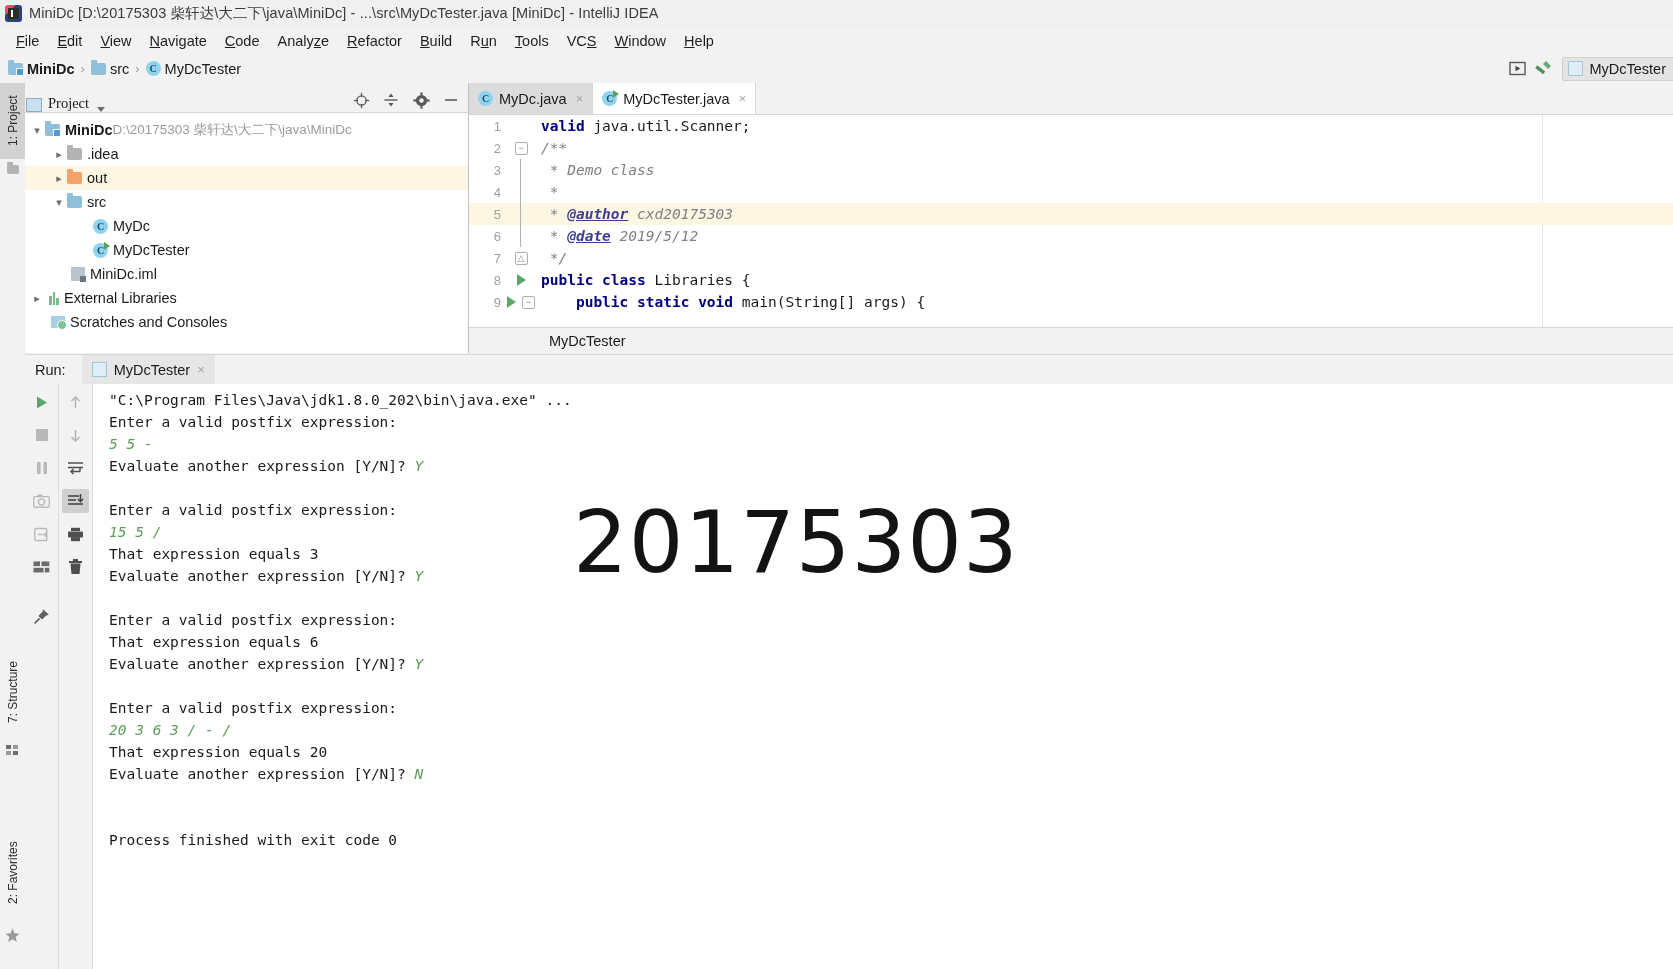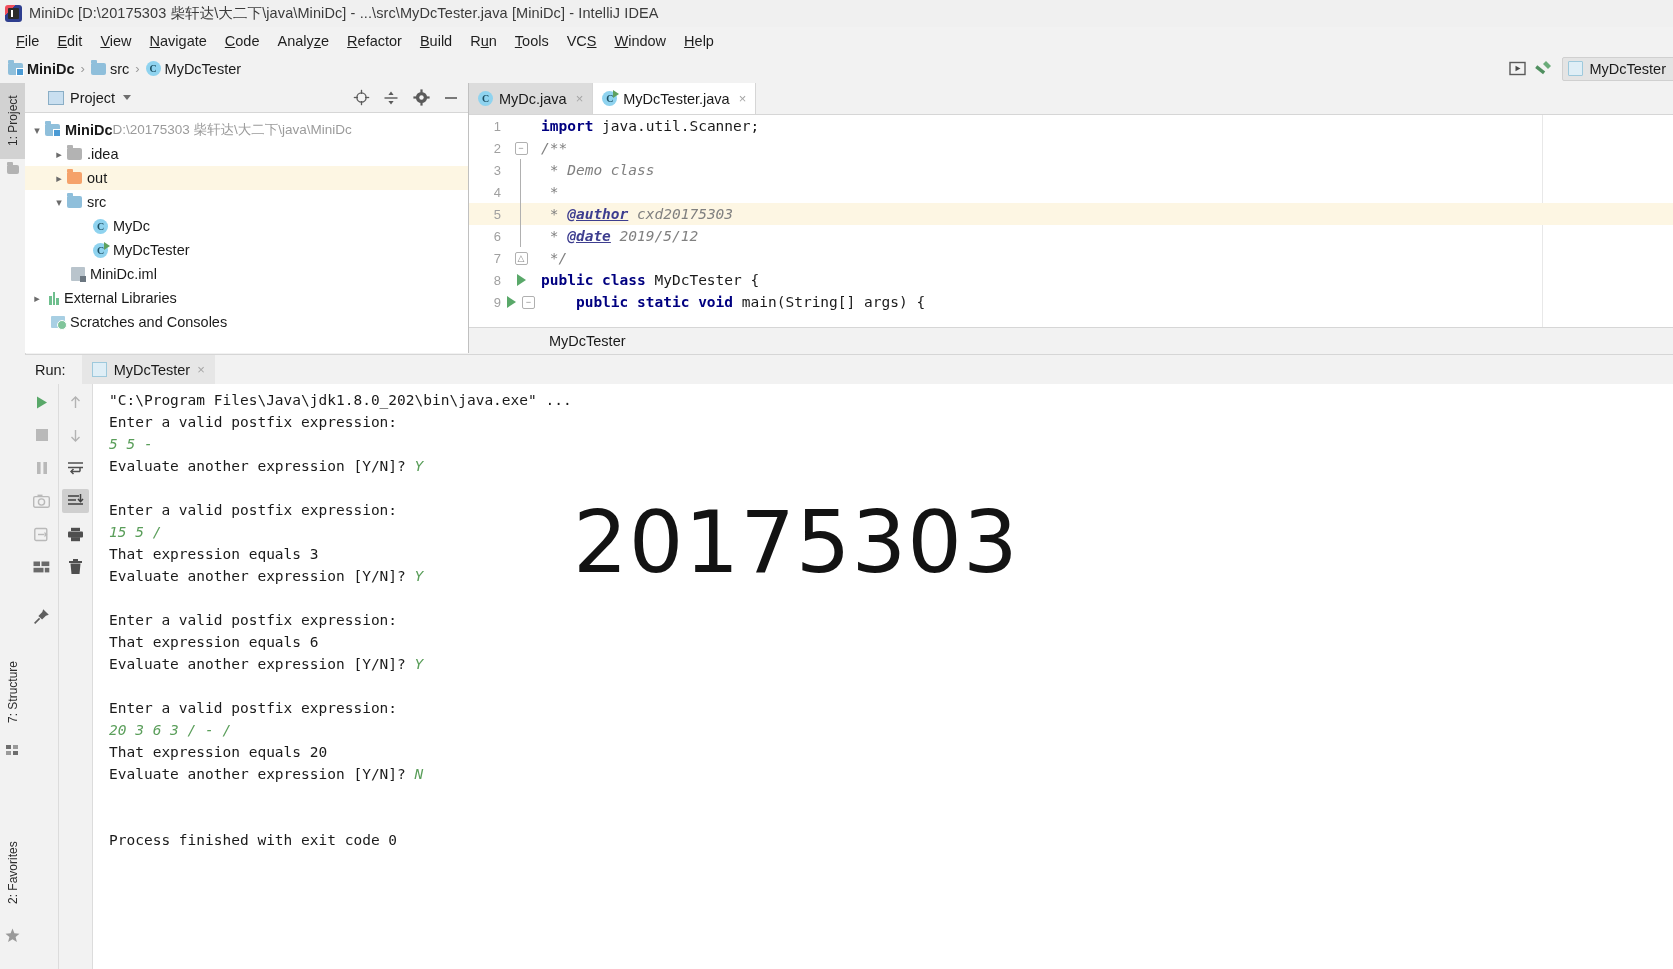--- a/index.html
+++ b/index.html
@@ -117,21 +117,21 @@
   }
   .ts-btn.sel { background:#d2d2d2; }
 
   
   .project-panel {
     position:absolute; left:25px; top:83px; width:443px; height:270px;
     background:#ffffff; border-right:1px solid #c0c0c0;
   }
   .project-head {
     height:29px; background:#f2f2f2; border-bottom:1px solid #d6d6d6;
-    display:flex; align-items:center; padding-left:23px;
+    display:flex; align-items:flex-end; padding-left:1px;font-family:Liberation Serif, serif;
   }
   .project-head-title{ font-size:14.5px; color:#1a1a1a; margin-left:6px; }
   .ico-projview{ width:14px;height:12px;background:#c9dff0;border:1px solid #8aaec6; }
   .caret-down{
     width:0;height:0;border-left:4px solid transparent;border-right:4px solid transparent;
     border-top:5px solid #6e6e6e; margin-left:8px;
   }
   .project-head-actions{ margin-left:auto; display:flex; align-items:center; gap:4px; padding-right:4px;}
   .ph-btn{ width:26px;height:24px;display:flex;align-items:center;justify-content:center;}
 
@@ -449,21 +449,21 @@
       </div>
       <div style="flex:1;background:#f2f2f2;"></div>
     </div>
 
     <div class="code-wrap">
       <div class="margin-guide"></div>
 
       <div class="code-line">
         <span class="ln">1</span>
         <span class="gutter"></span>
-        <span class="code-text"><span class="kw">import</span><span> java.util.Scanner;</span></span>
+        <span class="code-text"><span class="kw">valid</span><span> java.util.Scanner;</span></span>
       </div>
 
       <div class="code-line">
         <span class="ln">2</span>
         <span class="gutter">
             <span class="fold">−</span>
           </span>
         <span class="code-text cmt">/**</span>
       </div>
 
@@ -505,21 +505,21 @@
             <span class="fold">△</span>
           </span>
         <span class="code-text cmt"> */</span>
       </div>
 
       <div class="code-line">
         <span class="ln">8</span>
         <span class="gutter">
             <span class="run-tri"></span>
           </span>
-        <span class="code-text"><span class="kw">public class</span><span> MyDcTester {</span></span>
+        <span class="code-text"><span class="kw">public class</span><span> Libraries {</span></span>
       </div>
 
       <div class="code-line">
         <span class="ln">9</span>
         <span class="gutter">
             <span class="run-tri"></span>
             <span class="fold" style="margin-left:4px;">−</span>
           </span>
         <span class="code-text"><span class="kw">    public static void</span><span> main(String[] args) {</span></span>
       </div>

